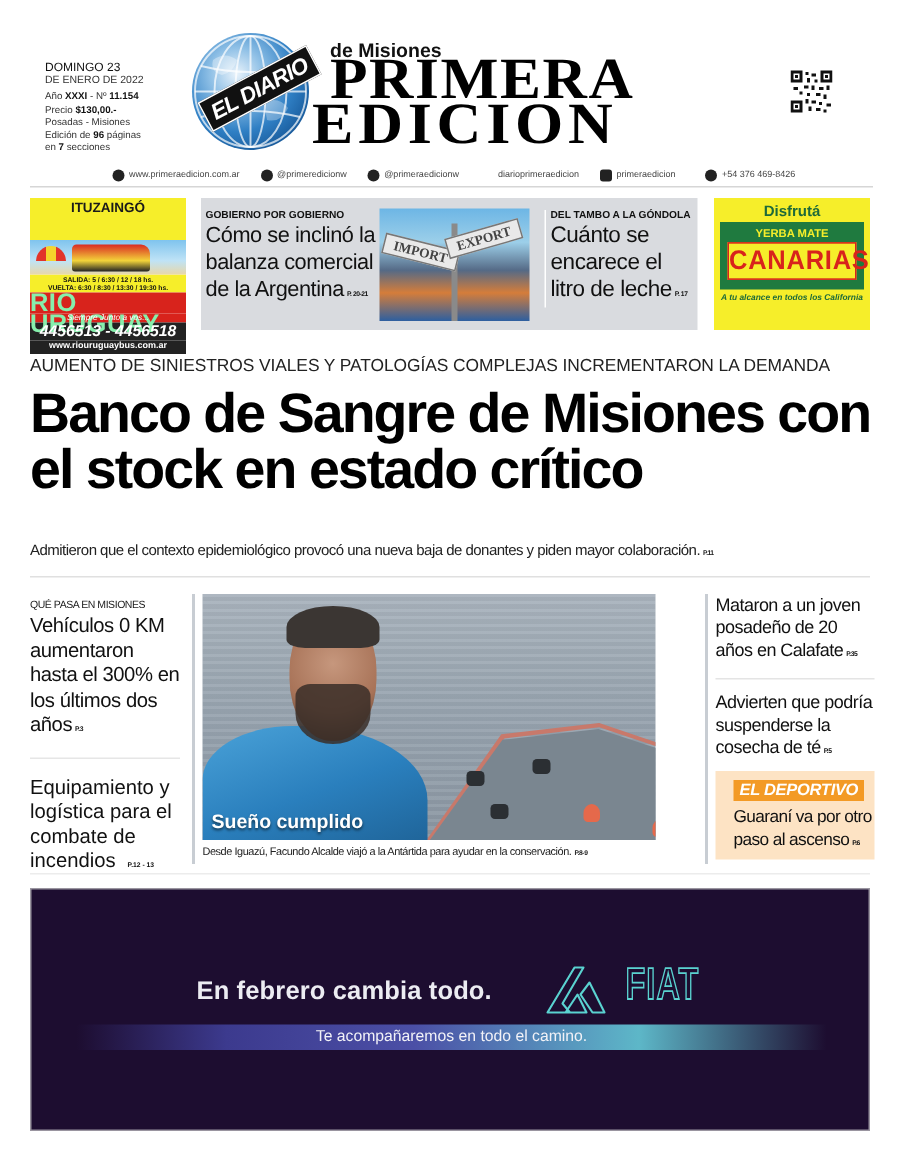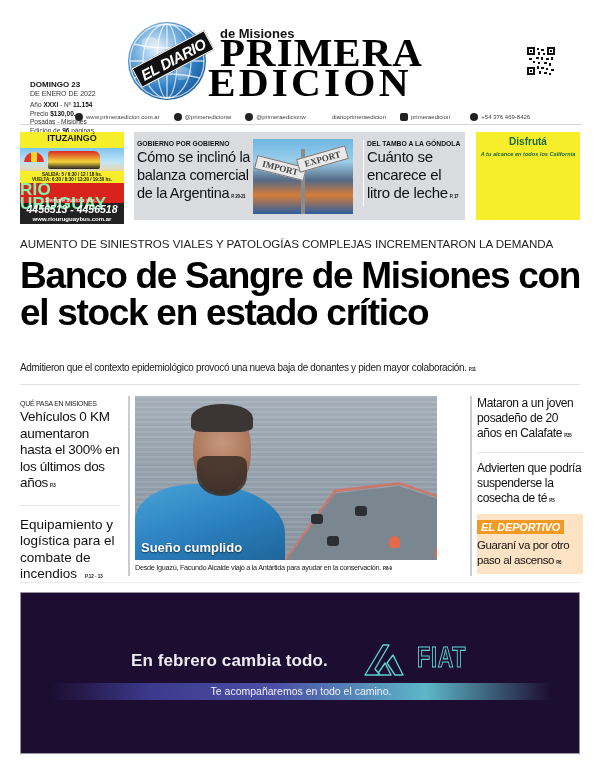--- a/index.html
+++ b/index.html
@@ -2,21 +2,21 @@
 <html><head>
   <meta charset="utf-8">
   <style>
     * { box-sizing: border-box; margin: 0; padding: 0; }
     html, body { width: 600px; height: 784px; background: #ffffff; overflow: hidden; }
     body { position: relative; font-family: "Liberation Sans", sans-serif; color: #111; }
 
     
     .masthead { position: absolute; left: 0; top: 0; width: 600px; height: 105px; }
     .issue-info { position: absolute; left: 30px; top: 40px; width: 90px; font-size: 6.5px; line-height: 8.5px; color: #333; }
-    .issue-info .day { font-weight: bold; font-size: 8px; color: #111; line-height: 9px; margin-top: 40px; }
+    .issue-info .day { font-weight: normal; font-size: 8px; color: #111; line-height: 9px; }
     .issue-info .date { font-size: 7px; margin-bottom: 3px; line-height: 9px; }
     .issue-info b { color: #111; }
 
     .logo { position: absolute; left: 128px; top: 22px; width: 350px; height: 80px; }
     .globe { position: absolute; left: 0; top: 0; width: 78px; height: 78px; border-radius: 50%;
       background: radial-gradient(circle at 38% 35%, #e9f3fb 0%, #8fc0e6 25%, #2f7fc4 55%, #124f8e 85%, #0a335f 100%); overflow: hidden; }
     .globe svg { position: absolute; left: 0; top: 0; }
     .ribbon { position: absolute; left: 4px; top: 26px; width: 82px; height: 22px; background: #111; color: #fff;
       transform: rotate(-28deg); font-family: "Liberation Sans", sans-serif; font-weight: bold; font-size: 15px;
       line-height: 22px; text-align: center; letter-spacing: -0.5px; border: 1px solid #fff; font-style: italic; }
@@ -31,21 +31,21 @@
     
     .social-bar { position: absolute; left: 20px; top: 109px; width: 562px; height: 16px; display: flex; align-items: center;
       font-size: 6px; color: #444; border-bottom: 1.5px solid #d6d6d6; padding-left: 55px; }
     .social-item { display: flex; align-items: center; margin-right: 14px; white-space: nowrap; }
     .social-icon { display: inline-block; width: 8px; height: 8px; border-radius: 50%; background: #222; margin-right: 3px; position: relative; }
     .social-icon.square { border-radius: 2px; }
 
     
     .strip { position: absolute; top: 132px; height: 88px; }
     .ad-rio { left: 20px; width: 104px; background: #fff; }
-    .ad-rio .rio-title { background: #f6ee2a; color: #1a1a1a; font-weight: bold; font-size: 9px; text-align: center; height: 16px; line-height: 12px; }
+    .ad-rio .rio-title { background: #f6ee2a; color: #1a1a1a; font-weight: bold; font-size: 9px; text-align: center; height: 28px; line-height: 12px; }
     .ad-rio .rio-scene { height: 23px; background: linear-gradient(180deg, #7fc4ee 0%, #bfe3f6 60%, #e8d7a8 100%); position: relative; }
     .ad-rio .bus { position: absolute; left: 28px; top: 3px; width: 52px; height: 18px; background: linear-gradient(180deg,#d92a22 0%, #f3d43a 60%, #222 100%); border-radius: 3px 6px 2px 2px; }
     .ad-rio .umbrella { position: absolute; left: 4px; top: 4px; width: 20px; height: 10px; border-radius: 20px 20px 0 0; background: linear-gradient(90deg,#e2342a 0 33%, #f5d52b 33% 66%, #e2342a 66%); }
     .ad-rio .rio-times { background: #f6ee2a; font-size: 4.5px; font-weight: bold; text-align: center; line-height: 5.5px; height: 12px; padding-top: 0.5px; }
     .ad-rio .rio-name { background: #d8231c; color: #86efac; font-weight: bold; font-size: 17px; height: 14px; line-height: 14px; letter-spacing: 0.3px; }
     .ad-rio .rio-slogan { background: #d8231c; color: #fff; font-style: italic; font-size: 5.5px; text-align: center; height: 6px; line-height: 6px; }
     .ad-rio .rio-phones { background: #222; color: #fff; font-weight: bold; font-size: 10.5px; text-align: center; height: 12px; line-height: 12px; font-style: italic; }
     .ad-rio .rio-web { background: #222; color: #fff; font-weight: bold; font-size: 6px; text-align: center; height: 9px; line-height: 8px; }
 
     .teasers { left: 134px; width: 331px; background: #d9dbdf; }
@@ -97,21 +97,21 @@
     .photo .beard { position: absolute; left: 62px; top: 60px; width: 50px; height: 40px; border-radius: 20% 20% 50% 50%; background: #3a2e28; opacity: 0.85; }
     .photo .jacket { position: absolute; left: 0; top: 88px; width: 150px; height: 90px; border-radius: 40% 55% 0 0;
       background: linear-gradient(160deg, #4aa2d8 0%, #2a7fbd 50%, #1d5f92 100%); }
     .photo .caption-overlay { position: absolute; left: 6px; top: 144px; color: #fff; font-weight: bold; font-size: 13px; text-shadow: 0 1px 2px rgba(0,0,0,0.6); }
     .photo-caption { position: absolute; left: 135px; top: 563px; width: 335px; font-size: 7.3px; color: #222; letter-spacing: -0.3px; white-space: nowrap; }
 
     
     .col-right { position: absolute; left: 477px; top: 396px; width: 106px; }
     .col-right .story { font-size: 12px; line-height: 15px; color: #111; letter-spacing: -0.35px; }
     .col-right .sep { height: 1px; background: #e4e4e4; margin: 9px 0 8px; }
-    .deportivo-block { margin-top: 6px; background: #fde3c4; padding: 3px 0 4px 0; }
+    .deportivo-block { margin-top: 6px; background: #fde3c4; padding: 3px 0 4px 12px; }
     .deportivo-label { display: inline-block; background: #f39a25; color: #fff; font-weight: bold; font-style: italic; font-size: 11px; padding: 1px 4px; letter-spacing: -0.2px; }
     .deportivo-head { font-size: 11.5px; line-height: 15px; color: #111; letter-spacing: -0.4px; margin-top: 3px; }
 
     
     .bottom-rule { position: absolute; left: 20px; top: 582px; width: 560px; height: 1px; background: #ececec; }
     .fiat-ad { position: absolute; left: 20px; top: 592px; width: 560px; height: 162px; background: #1d0d30; border: 1px solid #9a95a0; overflow: hidden; }
     .fiat-tagline { position: absolute; left: 110px; top: 58px; color: #ececf2; font-size: 17px; font-weight: bold; letter-spacing: 0.1px; }
     .fiat-mark { position: absolute; left: 342px; top: 48px; }
     .fiat-word { position: absolute; left: 396px; top: 47px; color: transparent; -webkit-text-stroke: 1.2px #5ad2d0; font-size: 30px; font-weight: bold; letter-spacing: 1px; transform: scaleX(0.72); transform-origin: left top; font-family: "Liberation Sans", sans-serif; }
     .fiat-band { position: absolute; left: 30px; top: 90px; width: 500px; height: 17px;
@@ -263,20 +263,24 @@
   <div class="teaser-right">
     <div class="kicker">DEL TAMBO A LA GÓNDOLA</div>
     <div class="teaser-head" style="font-size:15px;">
       <span>Cuánto se encarece el litro de leche</span><span class="page-ref">P. 17</span>
     </div>
   </div>
 </div>
 
 <div class="strip ad-canarias">
   <div class="disfruta">Disfrutá</div>
+  <div class="green">
+    <div class="yerba">YERBA MATE</div>
+    <div class="canarias">CANARIAS</div>
+  </div>
   <div class="alcance">A tu alcance en todos los California</div>
 </div>
 
 <div class="overline">AUMENTO DE SINIESTROS VIALES Y PATOLOGÍAS COMPLEJAS INCREMENTARON LA DEMANDA</div>
 <div class="headline">Banco de Sangre de Misiones con el stock en estado crítico</div>
 <div class="deck">
   <span>Admitieron que el contexto epidemiológico provocó una nueva baja de donantes y piden mayor colaboración.</span><span class="page-ref">P.11</span>
 </div>
 <div class="rule" style="top:384px; width:560px;"></div>
 

